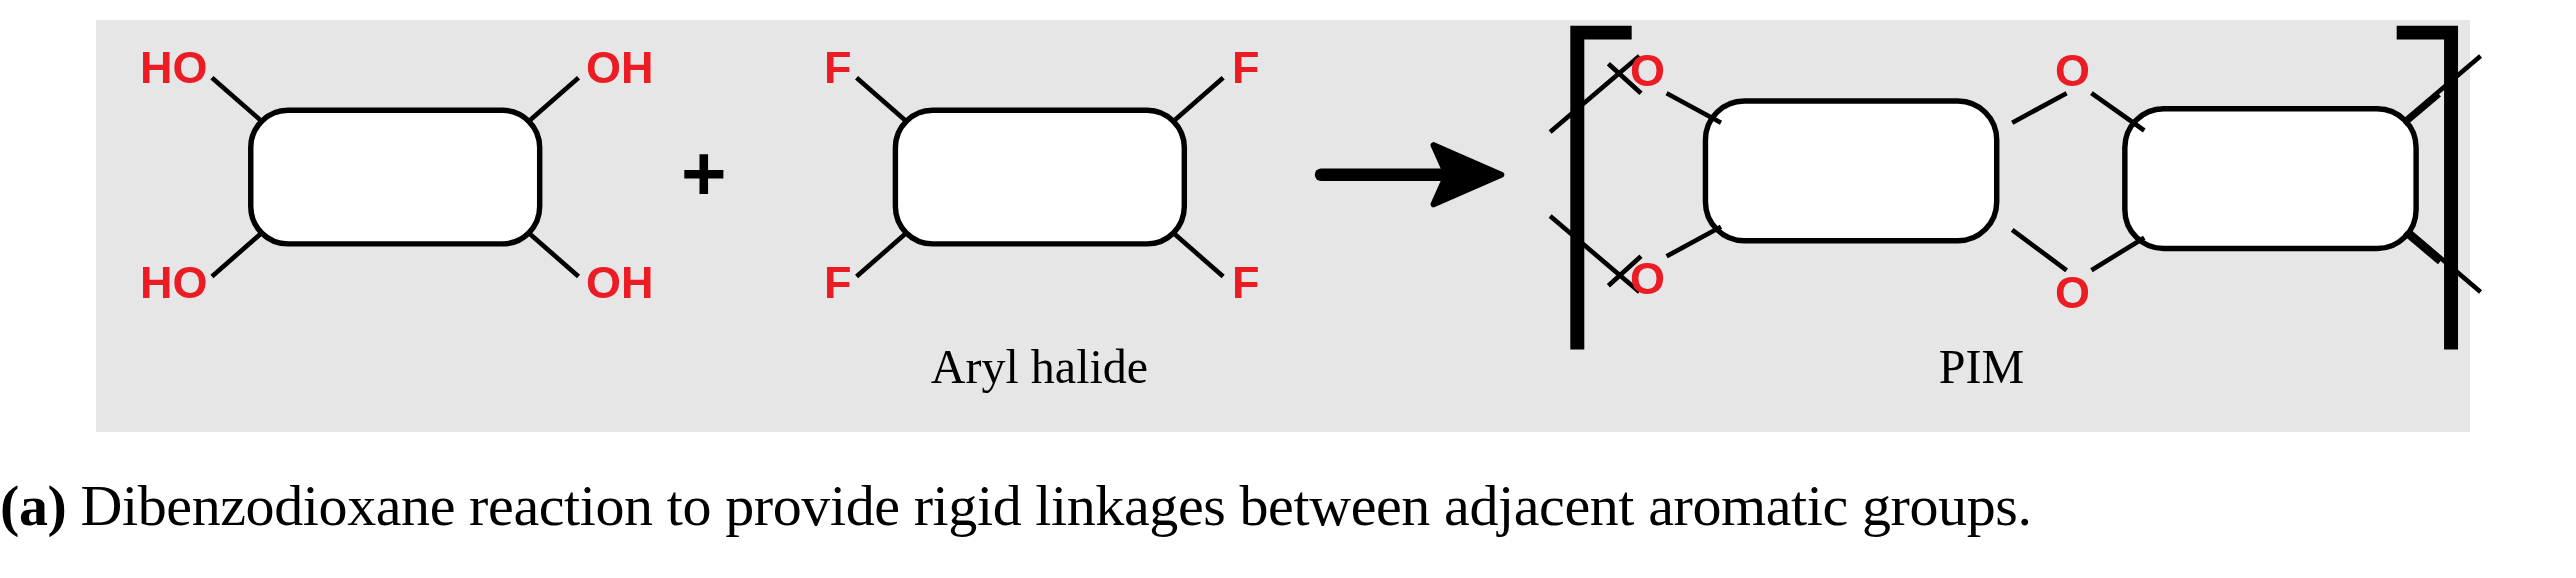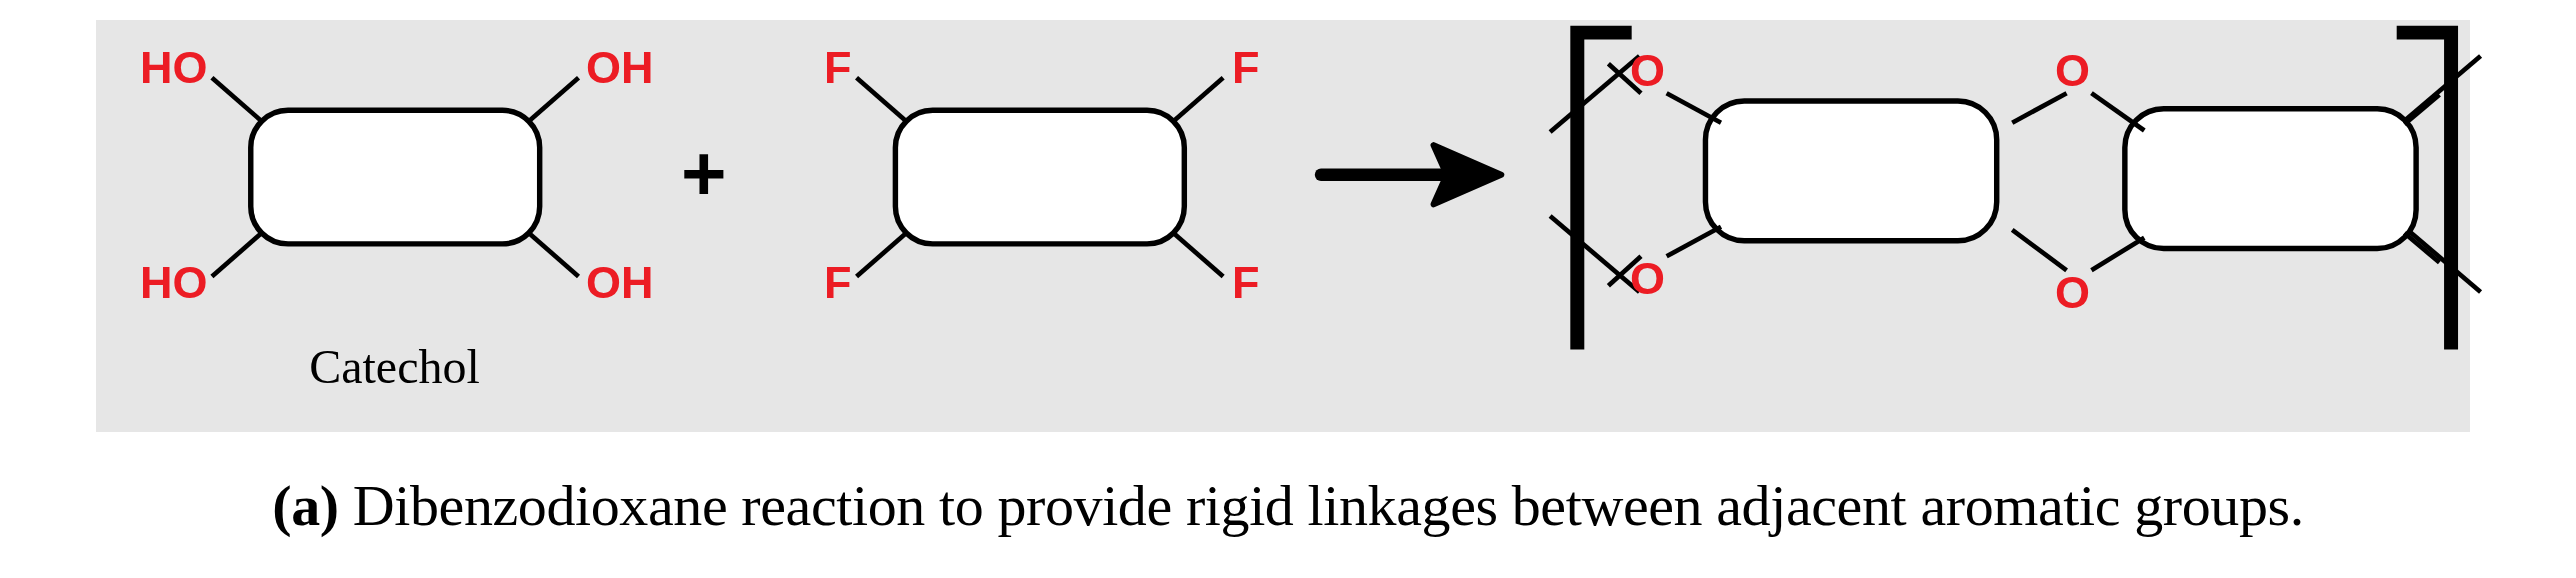--- a/index.html
+++ b/index.html
@@ -39,21 +39,21 @@
     height: 466px;
     pointer-events: none;
   }
 
   
   #figure-caption {
     position: absolute;
     left: 0px;
     top: 476px;
     width: 2576px;
-    text-align: center;
+    text-align: left;
     font-family: "Liberation Serif", serif;
     font-size: 58px;
     line-height: 1.05;
     color: #000000;
     white-space: nowrap;
     letter-spacing: -0.4px;
   }
   #figure-caption .cap-label {
     font-weight: bold;
   }
@@ -165,20 +165,21 @@
   <span class="atom-label" style="left:824px; top:45px;">F</span>
   <span class="atom-label" style="left:1232px; top:45px;">F</span>
   <span class="atom-label" style="left:824px; top:260px;">F</span>
   <span class="atom-label" style="left:1232px; top:260px;">F</span>
 
   <span class="atom-label" style="left:1630px; top:48px;">O</span>
   <span class="atom-label" style="left:1630px; top:256px;">O</span>
   <span class="atom-label" style="left:2055px; top:48px;">O</span>
   <span class="atom-label" style="left:2055px; top:270px;">O</span>
 
-  <div class="mol-label" style="left:239px; top:339px; width:311px;">Catechol</div>
+  <div class="mol-label" style="left:845px; top:339px; width:389px;">Aryl halide</div>
+  <div class="mol-label" style="left:1803px; top:339px; width:357px;">PIM</div>
 
   <div id="figure-caption">
     <span class="cap-label">(a)</span><span> Dibenzodioxane reaction to provide rigid linkages between adjacent aromatic groups.</span>
   </div>
 
 </div>
 
 
 </body></html>

